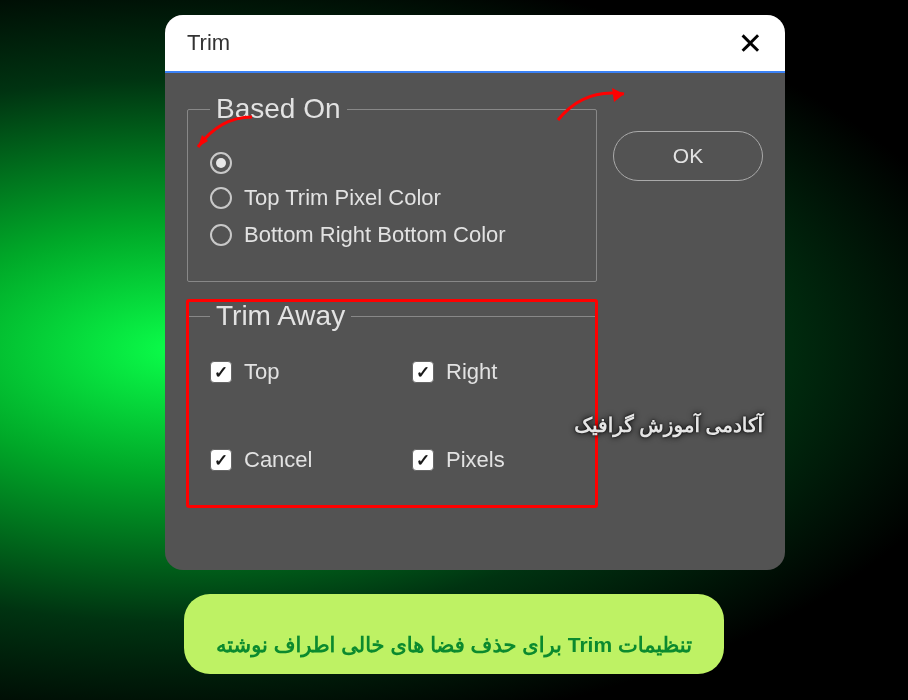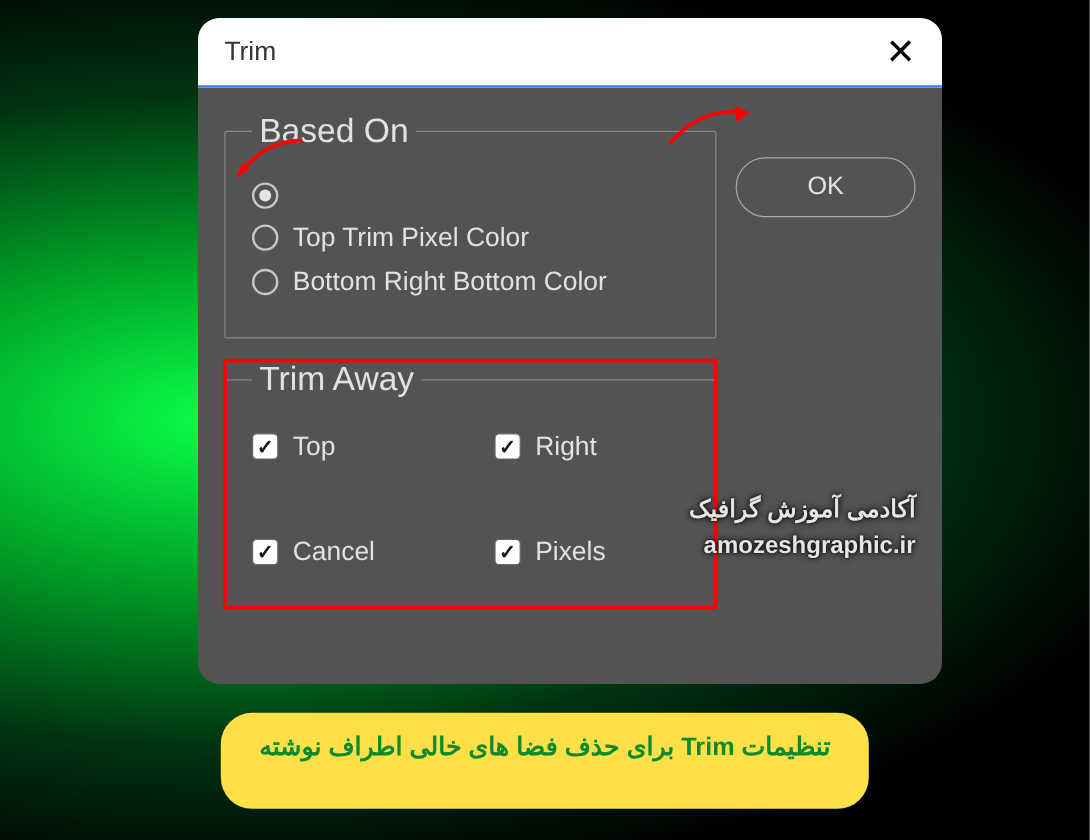--- a/index.html
+++ b/index.html
@@ -98,24 +98,24 @@
   line-height: 1.5;
   direction: rtl;
 }
 .caption-pill {
   position: absolute;
   left: 50%;
   transform: translateX(-50%);
   bottom: 26px;
   width: 540px;
   min-height: 80px;
-  background: #fde047;
+  background: #bef264;
   border-radius: 26px;
   display: flex;
-  align-items: flex-start;
+  align-items: flex-end;
   justify-content: center;
   text-align: center;
   padding: 14px 28px;
   direction: rtl;
 }
 .caption-text {
   color: #0b8a2e;
   font-size: 21px;
   font-weight: 900;
   line-height: 1.45;
@@ -196,20 +196,19 @@
       <svg class="arrow" style="right:145px; top:65px;" width="90" height="50">
         <path d="M 8 40 Q 34 8 74 14" stroke="#ff0000" stroke-width="3" fill="none"></path>
         <polygon points="74,14 62,8 64,22" fill="#ff0000"></polygon>
       </svg>
     </div>
 
   </div>
 
   <div class="watermark">
     <div>آکادمی آموزش گرافیک</div>
-    <div>amozeshgraphic.ir</div>
   </div>
 
 </div>
 
 <div class="caption-pill">
   <div class="caption-text">تنظیمات Trim برای حذف فضا های خالی اطراف نوشته</div>
 </div>
 
 </body></html>

